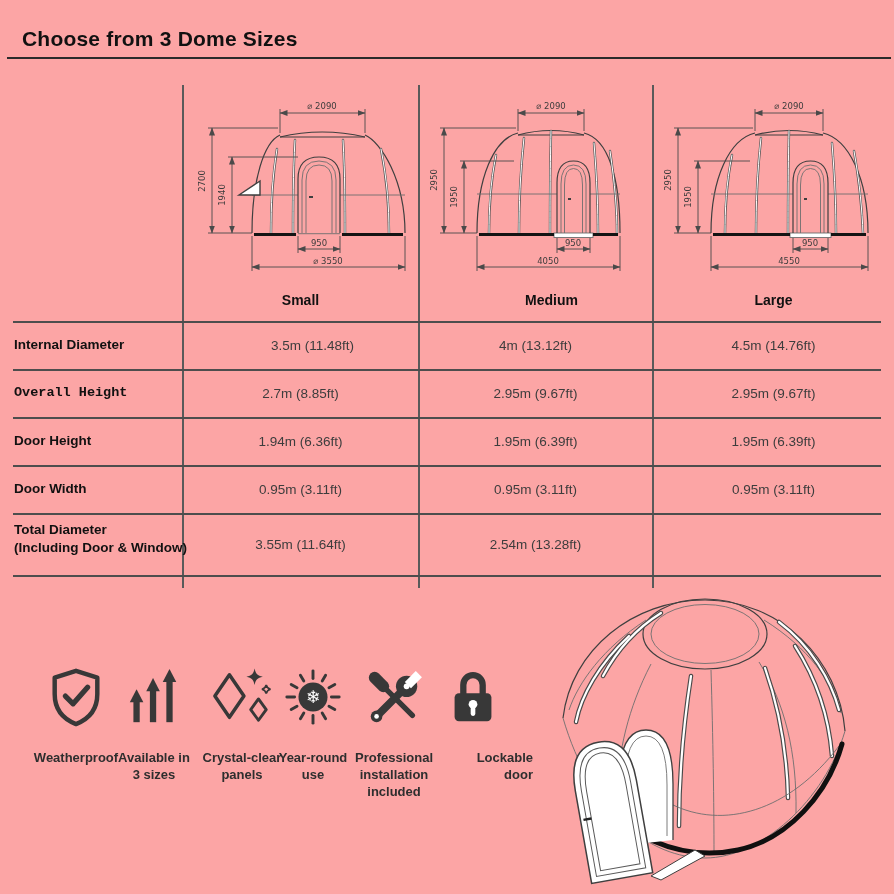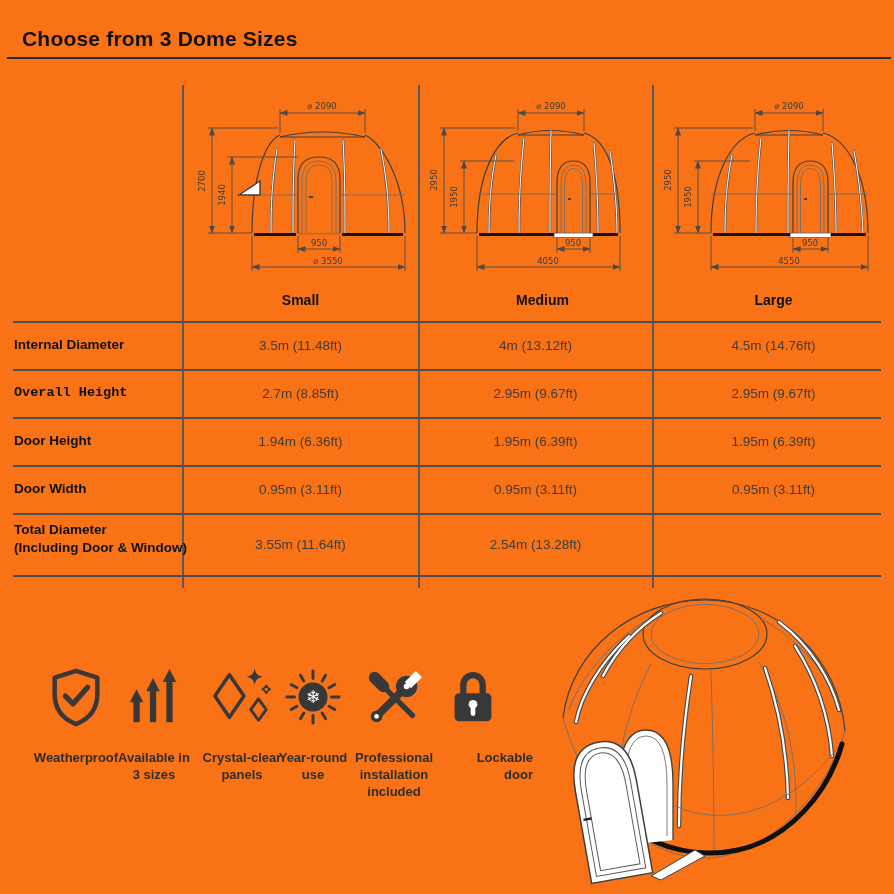--- a/index.html
+++ b/index.html
@@ -1,16 +1,16 @@
 <!DOCTYPE html>
 <html><head>
 <meta charset="utf-8">
 <style>
   html,body{margin:0;padding:0;background:#fff;}
-  .page{position:relative;width:894px;height:894px;background:#f97316;overflow:hidden;
+  .page{position:relative;width:894px;height:894px;background:#fca5a5;overflow:hidden;
         font-family:"Liberation Sans",sans-serif;color:#1a1a1a;}
   .abs{position:absolute;}
   
   .title{position:absolute;left:22px;top:27px;font-size:21px;font-weight:bold;color:#111;letter-spacing:.2px;}
   .title-rule{position:absolute;left:7px;top:57px;width:884px;height:2px;background:#2b2b2b;}
   
   .vdiv{position:absolute;top:85px;height:503px;width:1.5px;background:#5a5a5a;}
   
   .size-header{position:absolute;top:289px;height:22px;display:flex;align-items:center;justify-content:center;
                font-size:14px;font-weight:bold;color:#111;}
@@ -213,32 +213,32 @@
     <line class="dim" x1="141" y1="164" x2="176" y2="164" marker-start="url(#arL)" marker-end="url(#arL)"></line>
     <text class="dt" x="158" y="161" text-anchor="middle">950</text>
 
     <path class="dim" d="M59,151 V186"></path>
       <path class="dim" d="M216,151 V186"></path>
     <line class="dim" x1="59" y1="182" x2="216" y2="182" marker-start="url(#arL)" marker-end="url(#arL)"></line>
     <text class="dt" x="137" y="179" text-anchor="middle">4550</text>
   </svg>
 
   <div class="size-header" style="left:183px;width:235px;">Small</div>
-  <div class="size-header" style="left:426px;width:233px;">Medium</div>
+  <div class="size-header" style="left:435px;width:233px;">Medium</div>
   <div class="size-header" style="left:653px;width:241px;">Large</div>
 
   <div class="hline" style="top:321px;"></div>
   <div class="hline" style="top:369px;"></div>
   <div class="hline" style="top:417px;"></div>
   <div class="hline" style="top:465px;"></div>
   <div class="hline" style="top:513px;"></div>
   <div class="hline" style="top:575px;"></div>
 
   <div class="row-label" style="top:321px;height:48px;">Internal Diameter</div>
-  <div class="cell" style="left:183px;width:235px;top:321px;height:48px;">3.5m (11.48ft)</div>
+  <div class="cell" style="left:183px;width:235px;top:321px;height:48px;padding-left:12px;">3.5m (11.48ft)</div>
   <div class="cell" style="left:419px;width:233px;top:321px;height:48px;">4m (13.12ft)</div>
   <div class="cell" style="left:653px;width:241px;top:321px;height:48px;">4.5m (14.76ft)</div>
 
   <div class="row-label" style="top:369px;height:48px;font-family:Liberation Mono, monospace;">Overall Height</div>
   <div class="cell" style="left:183px;width:235px;top:369px;height:48px;">2.7m (8.85ft)</div>
   <div class="cell" style="left:419px;width:233px;top:369px;height:48px;">2.95m (9.67ft)</div>
   <div class="cell" style="left:653px;width:241px;top:369px;height:48px;">2.95m (9.67ft)</div>
 
   <div class="row-label" style="top:417px;height:48px;">Door Height</div>
   <div class="cell" style="left:183px;width:235px;top:417px;height:48px;">1.94m (6.36ft)</div>

